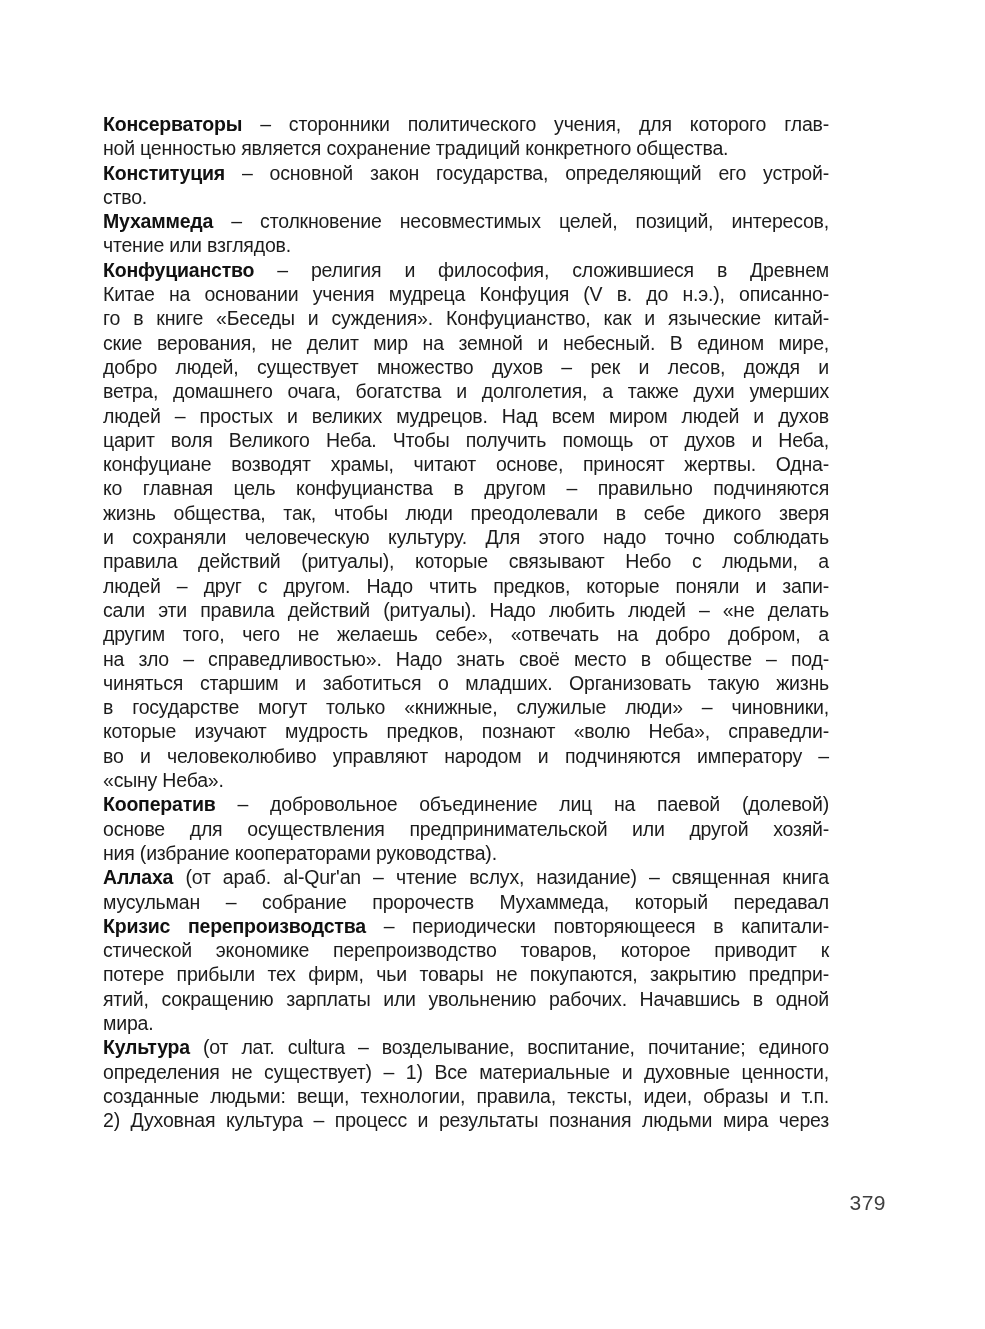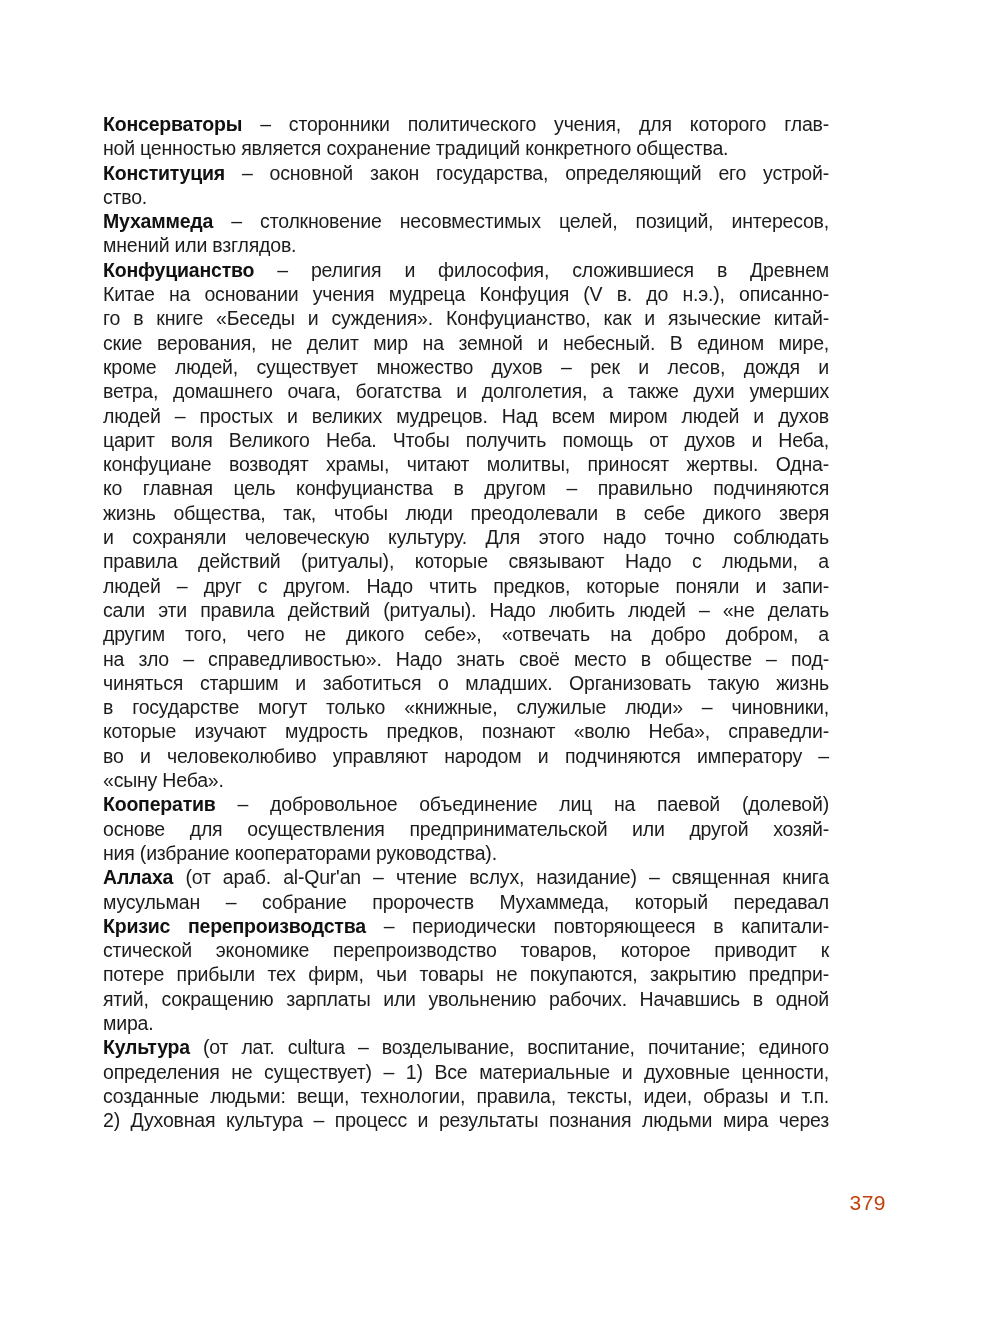--- a/index.html
+++ b/index.html
@@ -48,58 +48,58 @@
   .term {
     font-weight: bold;
     color: #111111;
   }
   .page-number {
     position: absolute;
     right: 99px;
     top: 1190px;
     font-size: 21px;
     line-height: 26px;
-    color: #c2410c;
+    color: #404040;
     letter-spacing: 0.5px;
   }
 </style>
 </head>
 <body>
 
 <div class="page">
   <div class="text-block">
       <div class="entry">
         <div class="line"><span class="term">Консерваторы</span> – сторонники политического учения, для которого глав-</div>
         <div class="line last">ной ценностью является сохранение традиций конкретного общества.</div>
       </div>
       <div class="entry">
         <div class="line"><span class="term">Конституция</span> – основной закон государства, определяющий его устрой-</div>
         <div class="line last">ство.</div>
       </div>
       <div class="entry">
         <div class="line"><span class="term">Мухаммеда</span> – столкновение несовместимых целей, позиций, интересов,</div>
-        <div class="line last">мнений или взглядов.</div>
+        <div class="line last">чтение или взглядов.</div>
       </div>
       <div class="entry">
         <div class="line"><span class="term">Конфуцианство</span> – религия и философия, сложившиеся в Древнем</div>
         <div class="line">Китае на основании учения мудреца Конфуция (V в. до н.э.), описанно-</div>
         <div class="line">го в книге «Беседы и суждения». Конфуцианство, как и языческие китай-</div>
         <div class="line">ские верования, не делит мир на земной и небесный. В едином мире,</div>
-        <div class="line">кроме людей, существует множество духов – рек и лесов, дождя и</div>
+        <div class="line">добро людей, существует множество духов – рек и лесов, дождя и</div>
         <div class="line">ветра, домашнего очага, богатства и долголетия, а также духи умерших</div>
         <div class="line">людей – простых и великих мудрецов. Над всем миром людей и духов</div>
         <div class="line">царит воля Великого Неба. Чтобы получить помощь от духов и Неба,</div>
-        <div class="line">конфуциане возводят храмы, читают молитвы, приносят жертвы. Одна-</div>
+        <div class="line">конфуциане возводят храмы, читают основе, приносят жертвы. Одна-</div>
         <div class="line">ко главная цель конфуцианства в другом – правильно подчиняются</div>
         <div class="line">жизнь общества, так, чтобы люди преодолевали в себе дикого зверя</div>
         <div class="line">и сохраняли человеческую культуру. Для этого надо точно соблюдать</div>
-        <div class="line">правила действий (ритуалы), которые связывают Надо с людьми, а</div>
+        <div class="line">правила действий (ритуалы), которые связывают Небо с людьми, а</div>
         <div class="line">людей – друг с другом. Надо чтить предков, которые поняли и запи-</div>
         <div class="line">сали эти правила действий (ритуалы). Надо любить людей – «не делать</div>
-        <div class="line">другим того, чего не дикого себе», «отвечать на добро добром, а</div>
+        <div class="line">другим того, чего не желаешь себе», «отвечать на добро добром, а</div>
         <div class="line">на зло – справедливостью». Надо знать своё место в обществе – под-</div>
         <div class="line">чиняться старшим и заботиться о младших. Организовать такую жизнь</div>
         <div class="line">в государстве могут только «книжные, служилые люди» – чиновники,</div>
         <div class="line">которые изучают мудрость предков, познают «волю Неба», справедли-</div>
         <div class="line">во и человеколюбиво управляют народом и подчиняются императору –</div>
         <div class="line last">«сыну Неба».</div>
       </div>
       <div class="entry">
         <div class="line"><span class="term">Кооператив</span> – добровольное объединение лиц на паевой (долевой)</div>
         <div class="line">основе для осуществления предпринимательской или другой хозяй-</div>

